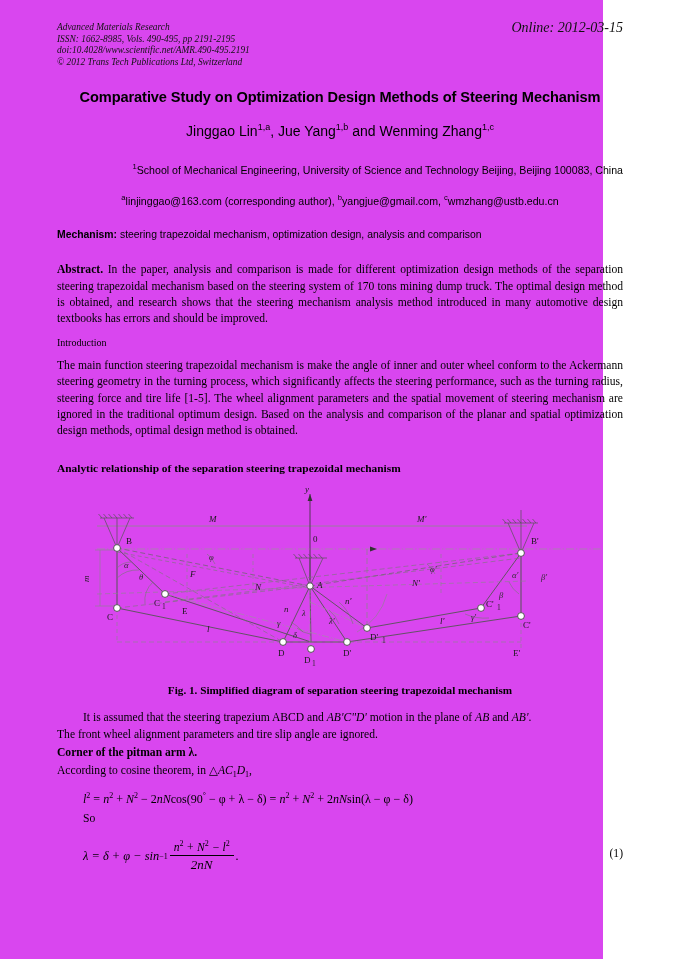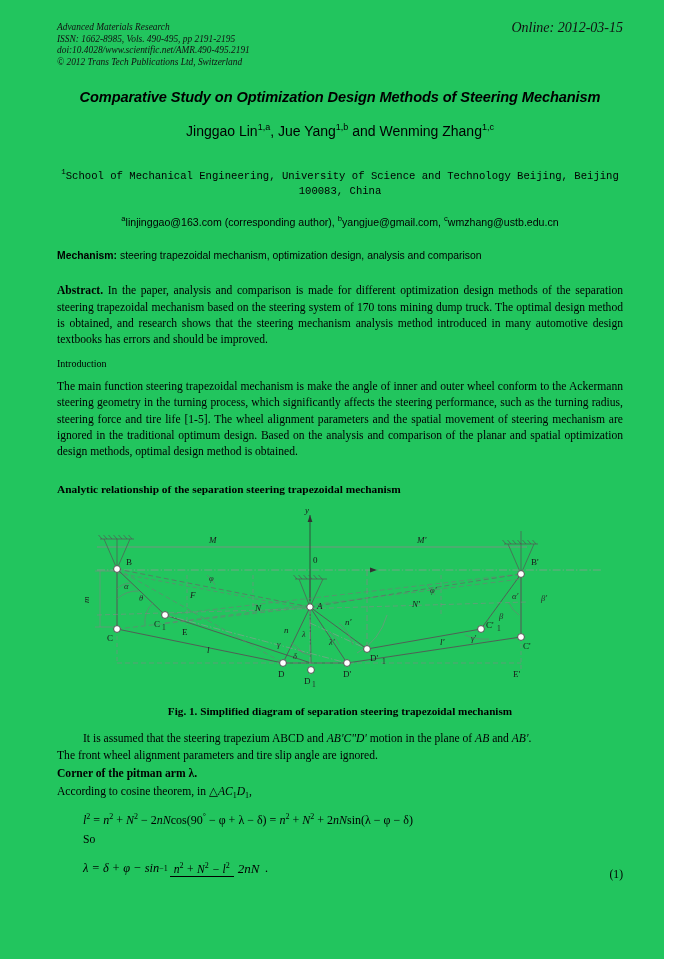--- a/index.html
+++ b/index.html
@@ -11,23 +11,23 @@
     width: 678px;
     height: 959px;
     position: relative;
     overflow: hidden;
     font-family: "Liberation Serif", "DejaVu Serif", serif;
     color: #000000;
   }
   .page {
     position: absolute;
     left: 0; top: 0;
-    width: 664px;
+    width: 603px;
     height: 959px;
-    background: #22c55e;
+    background: #d946ef;
   }
   .content {
     position: absolute;
     left: 57px;
     top: 22px;
     width: 566px;
   }
 
   
   .jhead {
@@ -49,35 +49,34 @@
 
   
   .title {
     margin-top: 20px;
     text-align: center;
     font-family: "Liberation Sans", "DejaVu Sans", sans-serif;
     font-weight: bold;
     font-size: 14.6px;
     line-height: 19px;
     letter-spacing: -0.1px;
-    font-style: italic;
   }
   .authors {
     margin-top: 11px;
     text-align: center;
     font-family: "Liberation Sans", "DejaVu Sans", sans-serif;
     font-size: 14px;
     line-height: 18px;
   }
   .authors sup { font-size: 9px; vertical-align: super; }
 
   .affil {
-    margin-top: 25px;
-    text-align: center;
-    font-family: Liberation Mono, monospace;
+    margin-top: 19px;
+    text-align: right;
+    font-family: Liberation Sans, sans-serif;
     font-size: 10.6px;
     line-height: 15px;
   }
   .affil sup, .emails sup { font-size: 7.6px; vertical-align: super; }
   .emails {
     margin-top: 12px;
     text-align: center;
     font-family: "Liberation Sans", "DejaVu Sans", sans-serif;
     font-size: 10.6px;
     line-height: 15px;
@@ -182,20 +181,21 @@
     left: 26px;
     top: 4px;
     display: flex;
     align-items: center;
     font-style: italic;
     font-size: 12.4px;
     white-space: nowrap;
   }
   .frac {
     display: inline-flex;
+    flex-direction: column;
     align-items: center;
     vertical-align: middle;
     margin: 0 2px;
   }
   .frac .num {
     border-bottom: 1px solid #000;
     padding: 0 4px 1px 4px;
     font-size: 11.6px;
   }
   .frac .den {

